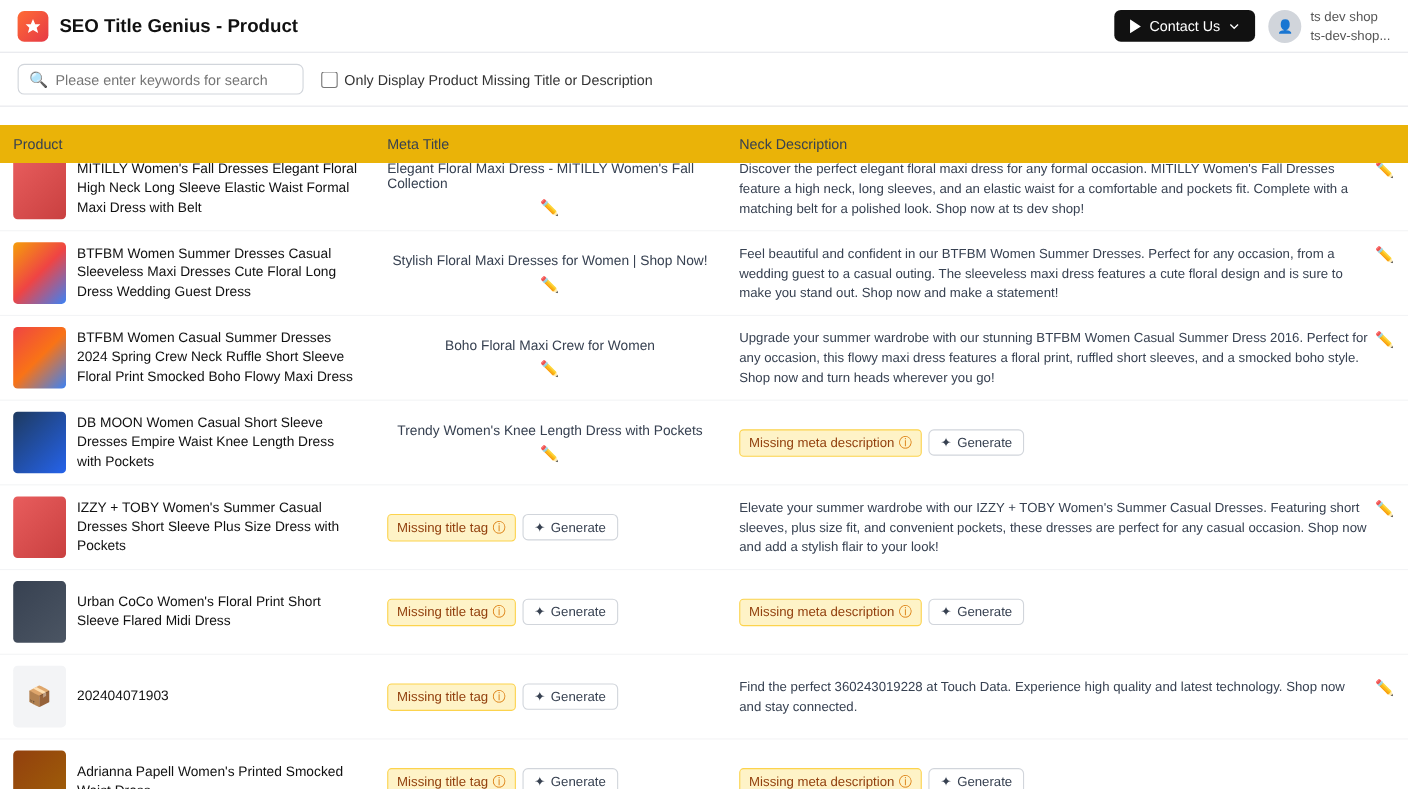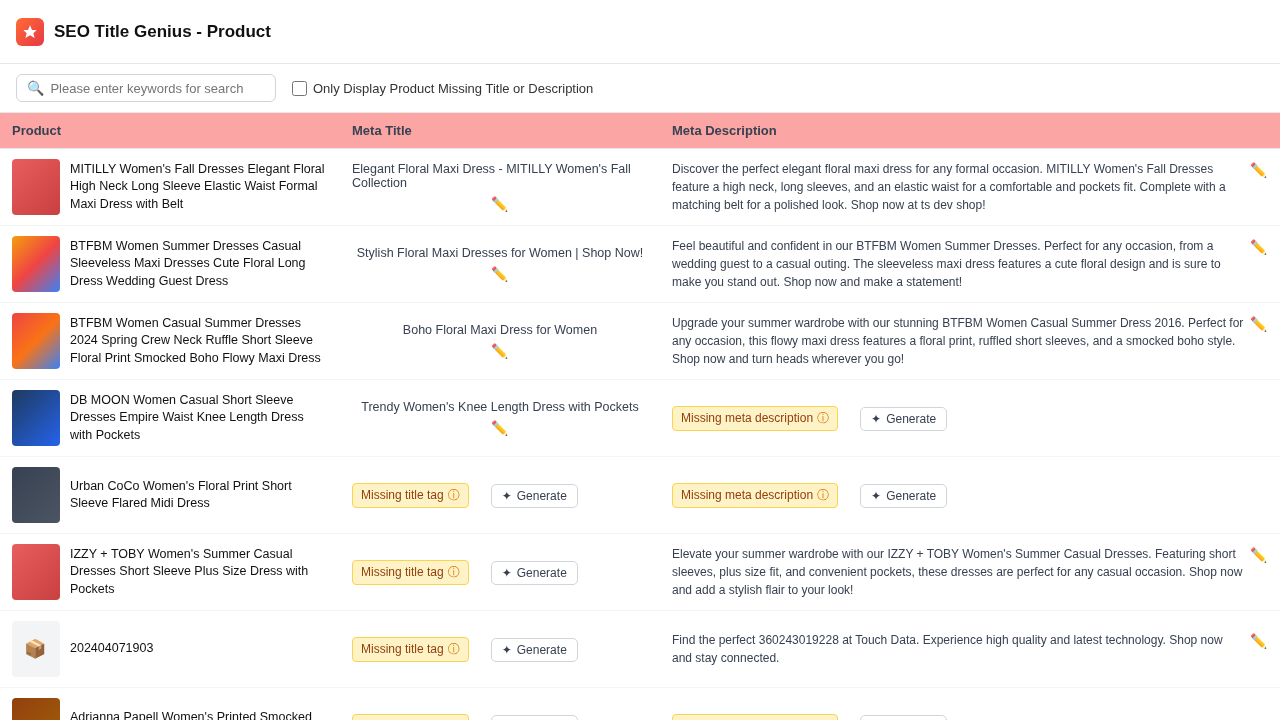--- a/index.html
+++ b/index.html
@@ -1,21 +1,21 @@
 <!DOCTYPE html>
 <html><head>
   <meta charset="utf-8">
   <style>
     * { box-sizing: border-box; margin: 0; padding: 0; }
     body { font-family: -apple-system, BlinkMacSystemFont, 'Segoe UI', sans-serif; font-size: 13px; background: #fff; color: #333; }
 
     
     .header {
       display: flex; align-items: center; justify-content: space-between;
-      padding: 0 16px; height: 64px; border-bottom: 1px solid #e5e7eb;
+      padding: 0 16px; height: 48px; border-bottom: 1px solid #e5e7eb;
       background: #fff;
     }
     .header-left { display: flex; align-items: center; gap: 10px; }
     .logo-icon {
       width: 28px; height: 28px; background: linear-gradient(135deg, #ff6b35, #e63946);
       border-radius: 6px; display: flex; align-items: center; justify-content: center;
       color: white; font-size: 14px; font-weight: bold;
     }
     .header-title { font-size: 17px; font-weight: 600; color: #111; }
     .header-right { display: flex; align-items: center; gap: 12px; }
@@ -44,22 +44,22 @@
       background: transparent;
     }
     .search-icon { color: #9ca3af; font-size: 14px; }
     .checkbox-wrap { display: flex; align-items: flex-start; gap: 6px; font-size: 13px; color: #333; }
     .checkbox-wrap input[type="checkbox"] { width: 15px; height: 15px; }
 
     
     .table-wrap { overflow-y: auto; height: calc(720px - 48px - 52px); position: relative; }
     table { width: 100%; border-collapse: collapse; }
     thead th {
-      position: sticky; top: 0; background: #fca5a5; z-index: 10;
-      padding: 10px 12px; text-align: left; font-size: 13px; font-weight: 700;
+      position: sticky; top: 16px; background: #eab308; z-index: 10;
+      padding: 10px 12px; text-align: left; font-size: 13px; font-weight: 400;
       color: #374151; border-bottom: 1px solid #e5e7eb;
     }
     tbody tr { border-bottom: 1px solid #f3f4f6; }
     tbody td { padding: 10px 12px; vertical-align: middle; }
 
     .col-product { width: 340px; }
     .col-meta-title { width: 320px; }
     .col-meta-desc { width: auto; }
 
     .product-cell { display: flex; align-items: center; gap: 10px; }
@@ -84,21 +84,21 @@
       border-radius: 4px; padding: 3px 8px; font-size: 12px; white-space: nowrap;
     }
     .missing-badge .info-icon { color: #d97706; }
 
     .generate-btn {
       display: inline-flex; align-items: center; gap: 5px;
       border: 1px solid #d1d5db; border-radius: 5px; background: #fff;
       padding: 4px 10px; font-size: 12px; color: #374151; cursor: pointer; white-space: nowrap;
     }
 
-    .badge-generate-wrap { display: flex; align-items: flex-end; gap: 22px; flex-wrap: wrap; }
+    .badge-generate-wrap { display: flex; align-items: center; gap: 6px; flex-wrap: wrap; }
 
     
     .img-floral-red { background: linear-gradient(135deg, #e85d5d, #c94040); }
     .img-floral-multi { background: linear-gradient(135deg, #f59e0b, #ef4444, #3b82f6); }
     .img-floral-multi2 { background: linear-gradient(135deg, #ef4444, #f97316, #3b82f6); }
     .img-navy-blue { background: linear-gradient(135deg, #1e3a5f, #2563eb); }
     .img-floral-dark { background: linear-gradient(135deg, #374151, #4b5563); }
     .img-product-icon { background: #f3f4f6; color: #6b7280; }
     .img-smocked { background: linear-gradient(135deg, #92400e, #a16207); }
   </style>
@@ -107,40 +107,58 @@
 
 <div class="header">
   <div class="header-left">
     <div class="logo-icon">
       <svg width="16" height="16" viewBox="0 0 24 24" fill="none">
         <polygon points="12,2 15,9 22,9 17,14 19,21 12,17 5,21 7,14 2,9 9,9" fill="white"></polygon>
       </svg>
     </div>
     <span class="header-title">SEO Title Genius - Product</span>
   </div>
+  <div class="header-right">
+    <button class="contact-btn">
+      <svg viewBox="0 0 24 24" fill="none" stroke="currentColor" stroke-width="2">
+        <polygon points="5,3 19,12 5,21 5,3" fill="white"></polygon>
+      </svg>
+      <span>Contact Us</span>
+      <svg width="12" height="12" viewBox="0 0 24 24" fill="none" stroke="currentColor" stroke-width="2">
+          <polyline points="6,9 12,15 18,9"></polyline>
+        </svg>
+    </button>
+    <div class="user-info">
+      <div class="avatar">👤</div>
+      <div class="user-text">
+        <div>ts dev shop</div>
+        <div>ts-dev-shop...</div>
+      </div>
+    </div>
+  </div>
 </div>
 
 <div class="toolbar">
   <div class="search-input-wrap">
     <span class="search-icon">🔍</span>
     <input type="text" placeholder="Please enter keywords for search" style="">
   </div>
   <label class="checkbox-wrap">
     <input type="checkbox" style="">
     <span>Only Display Product Missing Title or Description</span>
   </label>
 </div>
 
 <div class="table-wrap">
   <table>
     <thead>
       <tr>
         <th class="col-product">Product</th>
         <th class="col-meta-title">Meta Title</th>
-        <th class="col-meta-desc">Meta Description</th>
+        <th class="col-meta-desc">Neck Description</th>
       </tr>
     </thead>
     <tbody id="table-body">
     <tr>
     <td class="col-product">
       <div class="product-cell">
         <div class="product-img img-floral-red"></div>
         <span class="product-name">MITILLY Women's Fall Dresses Elegant Floral High Neck Long Sleeve Elastic Waist Formal Maxi Dress with Belt</span>
       </div>
     </td>
@@ -179,21 +197,21 @@
         </tr>
         <tr>
     <td class="col-product">
       <div class="product-cell">
         <div class="product-img img-floral-multi2"></div>
         <span class="product-name">BTFBM Women Casual Summer Dresses 2024 Spring Crew Neck Ruffle Short Sleeve Floral Print Smocked Boho Flowy Maxi Dress</span>
       </div>
     </td>
       <td class="col-meta-title">
         <div class="meta-title-cell">
-          <span>Boho Floral Maxi Dress for Women</span>
+          <span>Boho Floral Maxi Crew for Women</span>
           <span class="edit-icon">✏️</span>
         </div>
       </td>
       <td class="col-meta-desc">
         <div class="meta-desc-cell">
           <span>Upgrade your summer wardrobe with our stunning BTFBM Women Casual Summer Dress 2016. Perfect for any occasion, this flowy maxi dress features a floral print, ruffled short sleeves, and a smocked boho style. Shop now and turn heads wherever you go!</span>
           <span class="edit-icon">✏️</span>
         </div>
       </td>
         </tr>
@@ -219,20 +237,46 @@
           <button class="generate-btn">
             <span>✦</span>
             <span>Generate</span>
           </button>
         </div>
       </td>
         </tr>
         <tr>
     <td class="col-product">
       <div class="product-cell">
+        <div class="product-img img-floral-red"></div>
+        <span class="product-name">IZZY + TOBY Women's Summer Casual Dresses Short Sleeve Plus Size Dress with Pockets</span>
+      </div>
+    </td>
+      <td class="col-meta-title">
+        <div class="badge-generate-wrap">
+          <span class="missing-badge">
+            <span>Missing title tag</span>
+            <span class="info-icon">ⓘ</span>
+          </span>
+          <button class="generate-btn">
+            <span>✦</span>
+            <span>Generate</span>
+          </button>
+        </div>
+      </td>
+      <td class="col-meta-desc">
+        <div class="meta-desc-cell">
+          <span>Elevate your summer wardrobe with our IZZY + TOBY Women's Summer Casual Dresses. Featuring short sleeves, plus size fit, and convenient pockets, these dresses are perfect for any casual occasion. Shop now and add a stylish flair to your look!</span>
+          <span class="edit-icon">✏️</span>
+        </div>
+      </td>
+        </tr>
+        <tr>
+    <td class="col-product">
+      <div class="product-cell">
         <div class="product-img img-floral-dark"></div>
         <span class="product-name">Urban CoCo Women's Floral Print Short Sleeve Flared Midi Dress</span>
       </div>
     </td>
       <td class="col-meta-title">
         <div class="badge-generate-wrap">
           <span class="missing-badge">
             <span>Missing title tag</span>
             <span class="info-icon">ⓘ</span>
           </span>
@@ -245,46 +289,20 @@
       <td class="col-meta-desc">
         <div class="badge-generate-wrap">
           <span class="missing-badge">
             <span>Missing meta description</span>
             <span class="info-icon">ⓘ</span>
           </span>
           <button class="generate-btn">
             <span>✦</span>
             <span>Generate</span>
           </button>
-        </div>
-      </td>
-        </tr>
-        <tr>
-    <td class="col-product">
-      <div class="product-cell">
-        <div class="product-img img-floral-red"></div>
-        <span class="product-name">IZZY + TOBY Women's Summer Casual Dresses Short Sleeve Plus Size Dress with Pockets</span>
-      </div>
-    </td>
-      <td class="col-meta-title">
-        <div class="badge-generate-wrap">
-          <span class="missing-badge">
-            <span>Missing title tag</span>
-            <span class="info-icon">ⓘ</span>
-          </span>
-          <button class="generate-btn">
-            <span>✦</span>
-            <span>Generate</span>
-          </button>
-        </div>
-      </td>
-      <td class="col-meta-desc">
-        <div class="meta-desc-cell">
-          <span>Elevate your summer wardrobe with our IZZY + TOBY Women's Summer Casual Dresses. Featuring short sleeves, plus size fit, and convenient pockets, these dresses are perfect for any casual occasion. Shop now and add a stylish flair to your look!</span>
-          <span class="edit-icon">✏️</span>
         </div>
       </td>
         </tr>
         <tr>
     <td class="col-product">
       <div class="product-cell">
         <div class="product-img-placeholder img-product-icon">📦</div>
         <span class="product-name">202404071903</span>
       </div>
     </td>

